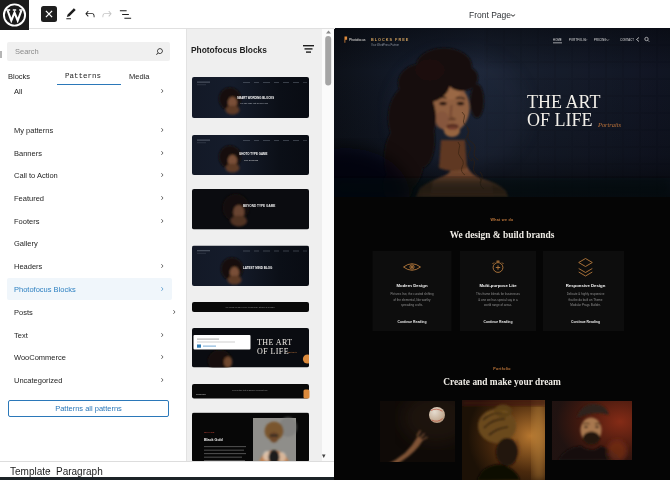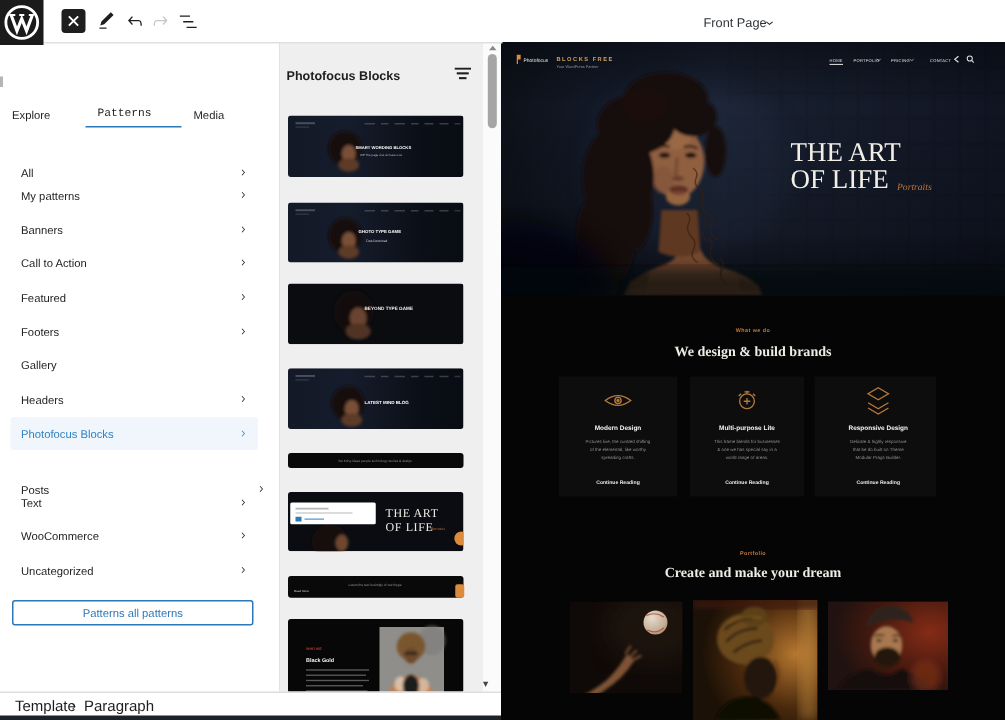--- a/index.html
+++ b/index.html
@@ -79,28 +79,34 @@
     <path d="M13.8 5.2H3v1.5h10.8V5.2zm-3.6 12v1.5H21v-1.5H10.2zm7.2-6H6.6v1.5h10.8v-1.5z" fill="#1e1e1e"></path>
   </svg>
 </div>
 
 <div class="abs" id="fp">Front Page</div>
 <svg class="abs" style="left:508px;top:10px;" width="10" height="10" viewBox="0 0 24 24">
   <path d="M17.5 11.6 12 16l-5.5-4.4.9-1.2L12 14l4.5-3.6 1 1.2z" fill="#1e1e1e"></path>
 </svg>
 
 <div class="abs" id="sidebar">
-  <div class="tab" style="left:8px;">Explore</div>
+  <div class="abs" id="search">
+      <span>Search</span>
+    <svg style="position:absolute;right:5px;top:4px;" width="11" height="11" viewBox="0 0 24 24">
+      <path d="M13 5c-3.3 0-6 2.7-6 6 0 1.4.5 2.7 1.3 3.7l-3.8 3.8 1.1 1.1 3.8-3.8c1 .8 2.3 1.3 3.7 1.3 3.3 0 6-2.7 6-6S16.3 5 13 5zm0 10.5c-2.5 0-4.5-2-4.5-4.5s2-4.5 4.5-4.5 4.5 2 4.5 4.5-2 4.5-4.5 4.5z" fill="#1e1e1e"></path>
+    </svg>
+  </div>
+  <div class="tab" style="left:8px;">Blocks</div>
   <div class="tab" style="left:65px;font-family:Liberation Mono, monospace;">Patterns</div>
   <div class="tab" style="left:129px;">Media</div>
   <div class="abs" id="tabline"></div>
 </div>
 
 <div id="cats">
-    <div class="cat abs" style="top:104px;text-align:right;">
+    <div class="cat abs" style="top:80px;text-align:right;">
    <span>All</span>
    <svg width="8" height="8" viewBox="0 0 24 24">
         <path d="M10.6 6 9.4 7l4.6 5-4.6 5 1.2 1 5.4-6z" fill="#1e1e1e"></path>
       </svg>
   </div>
     <div class="cat abs" style="top:119px;">
    <span>My patterns</span>
    <svg width="8" height="8" viewBox="0 0 24 24">
         <path d="M10.6 6 9.4 7l4.6 5-4.6 5 1.2 1 5.4-6z" fill="#1e1e1e"></path>
       </svg>
@@ -140,21 +146,21 @@
    <svg width="8" height="8" viewBox="0 0 24 24">
         <path d="M10.6 6 9.4 7l4.6 5-4.6 5 1.2 1 5.4-6z" fill="#1e1e1e"></path>
       </svg>
   </div>
     <div class="cat abs hl" style="top:278px;">
    <span>Photofocus Blocks</span>
    <svg width="8" height="8" viewBox="0 0 24 24">
         <path d="M10.6 6 9.4 7l4.6 5-4.6 5 1.2 1 5.4-6z" fill="#3082c2"></path>
       </svg>
   </div>
-    <div class="cat abs" style="top:315px;padding-left:12px;">
+    <div class="cat abs" style="top:301px;padding-left:12px;">
    <span>Posts</span>
    <svg width="8" height="8" viewBox="0 0 24 24">
         <path d="M10.6 6 9.4 7l4.6 5-4.6 5 1.2 1 5.4-6z" fill="#1e1e1e"></path>
       </svg>
   </div>
     <div class="cat abs" style="top:323.5px;">
    <span>Text</span>
    <svg width="8" height="8" viewBox="0 0 24 24">
         <path d="M10.6 6 9.4 7l4.6 5-4.6 5 1.2 1 5.4-6z" fill="#1e1e1e"></path>
       </svg>

